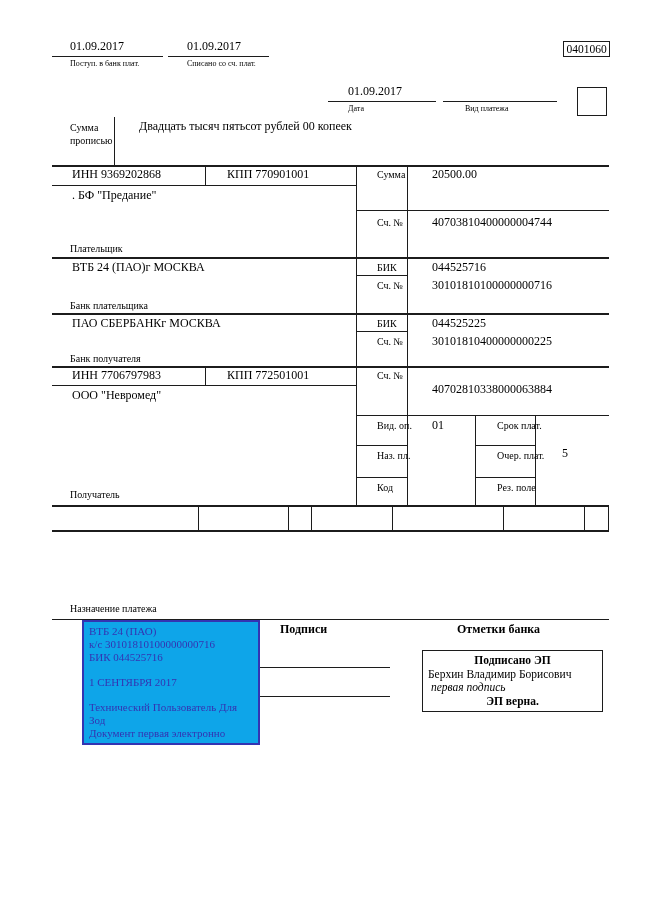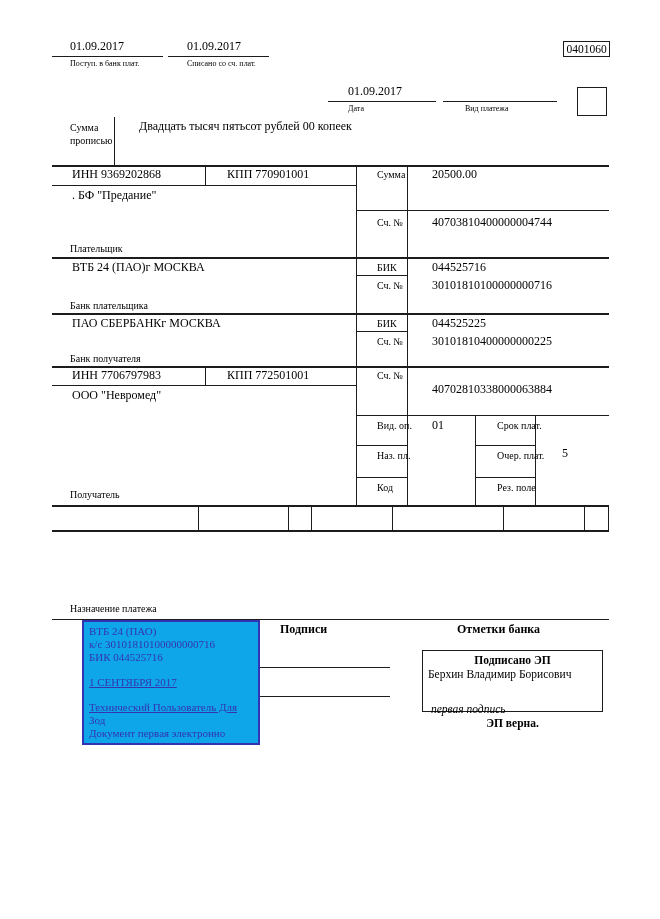--- a/index.html
+++ b/index.html
@@ -10,27 +10,27 @@
   .lbl{font-size:10px;}
   .tiny{font-size:8px;}
   .wrap{white-space:normal;line-height:1.2;}
   .title{font-family:"Liberation Sans", sans-serif;font-weight:bold;font-size:13px;}
   .hline,.vline{position:absolute;background:#1c1c1c;}
   .box{position:absolute;border:1px solid #1c1c1c;box-sizing:border-box;}
   .stamp{position:absolute;left:52px;top:620px;width:178px;height:125px;background:#0ea5e9;
          border:2px solid #3434b2;box-sizing:border-box;color:#3434b2;
          font-size:11px;line-height:13px;padding:3px 0 0 5px;z-index:3;margin-left:30px;}
   .stamp div{white-space:nowrap;}
-  .gap{margin-top:12px;text-decoration:underline;}
+  .gap{margin-top:12px;}
   .marks{position:absolute;left:422px;top:650px;width:181px;height:62px;background:#fff;
          border:1px solid #1c1c1c;box-sizing:border-box;font-size:11.5px;line-height:13.5px;
          padding-top:3px;}
   .c{text-align:center;}
   .b{font-weight:bold;}
-  .i{font-style:italic;margin-top:22px;}
+  .i{font-style:italic;}
   .z2{z-index:2;font-weight:bold;}
 </style>
 </head>
 <body>
 
 <div class="page">
 
   <div class="t val" style="left:53px;top:40px">01.09.2017</div>
   <div class="hline" style="left:52px;top:56px;width:111px;height:1px"></div>
   <div class="t tiny" style="left:53px;top:60px">Поступ. в банк плат.</div>

